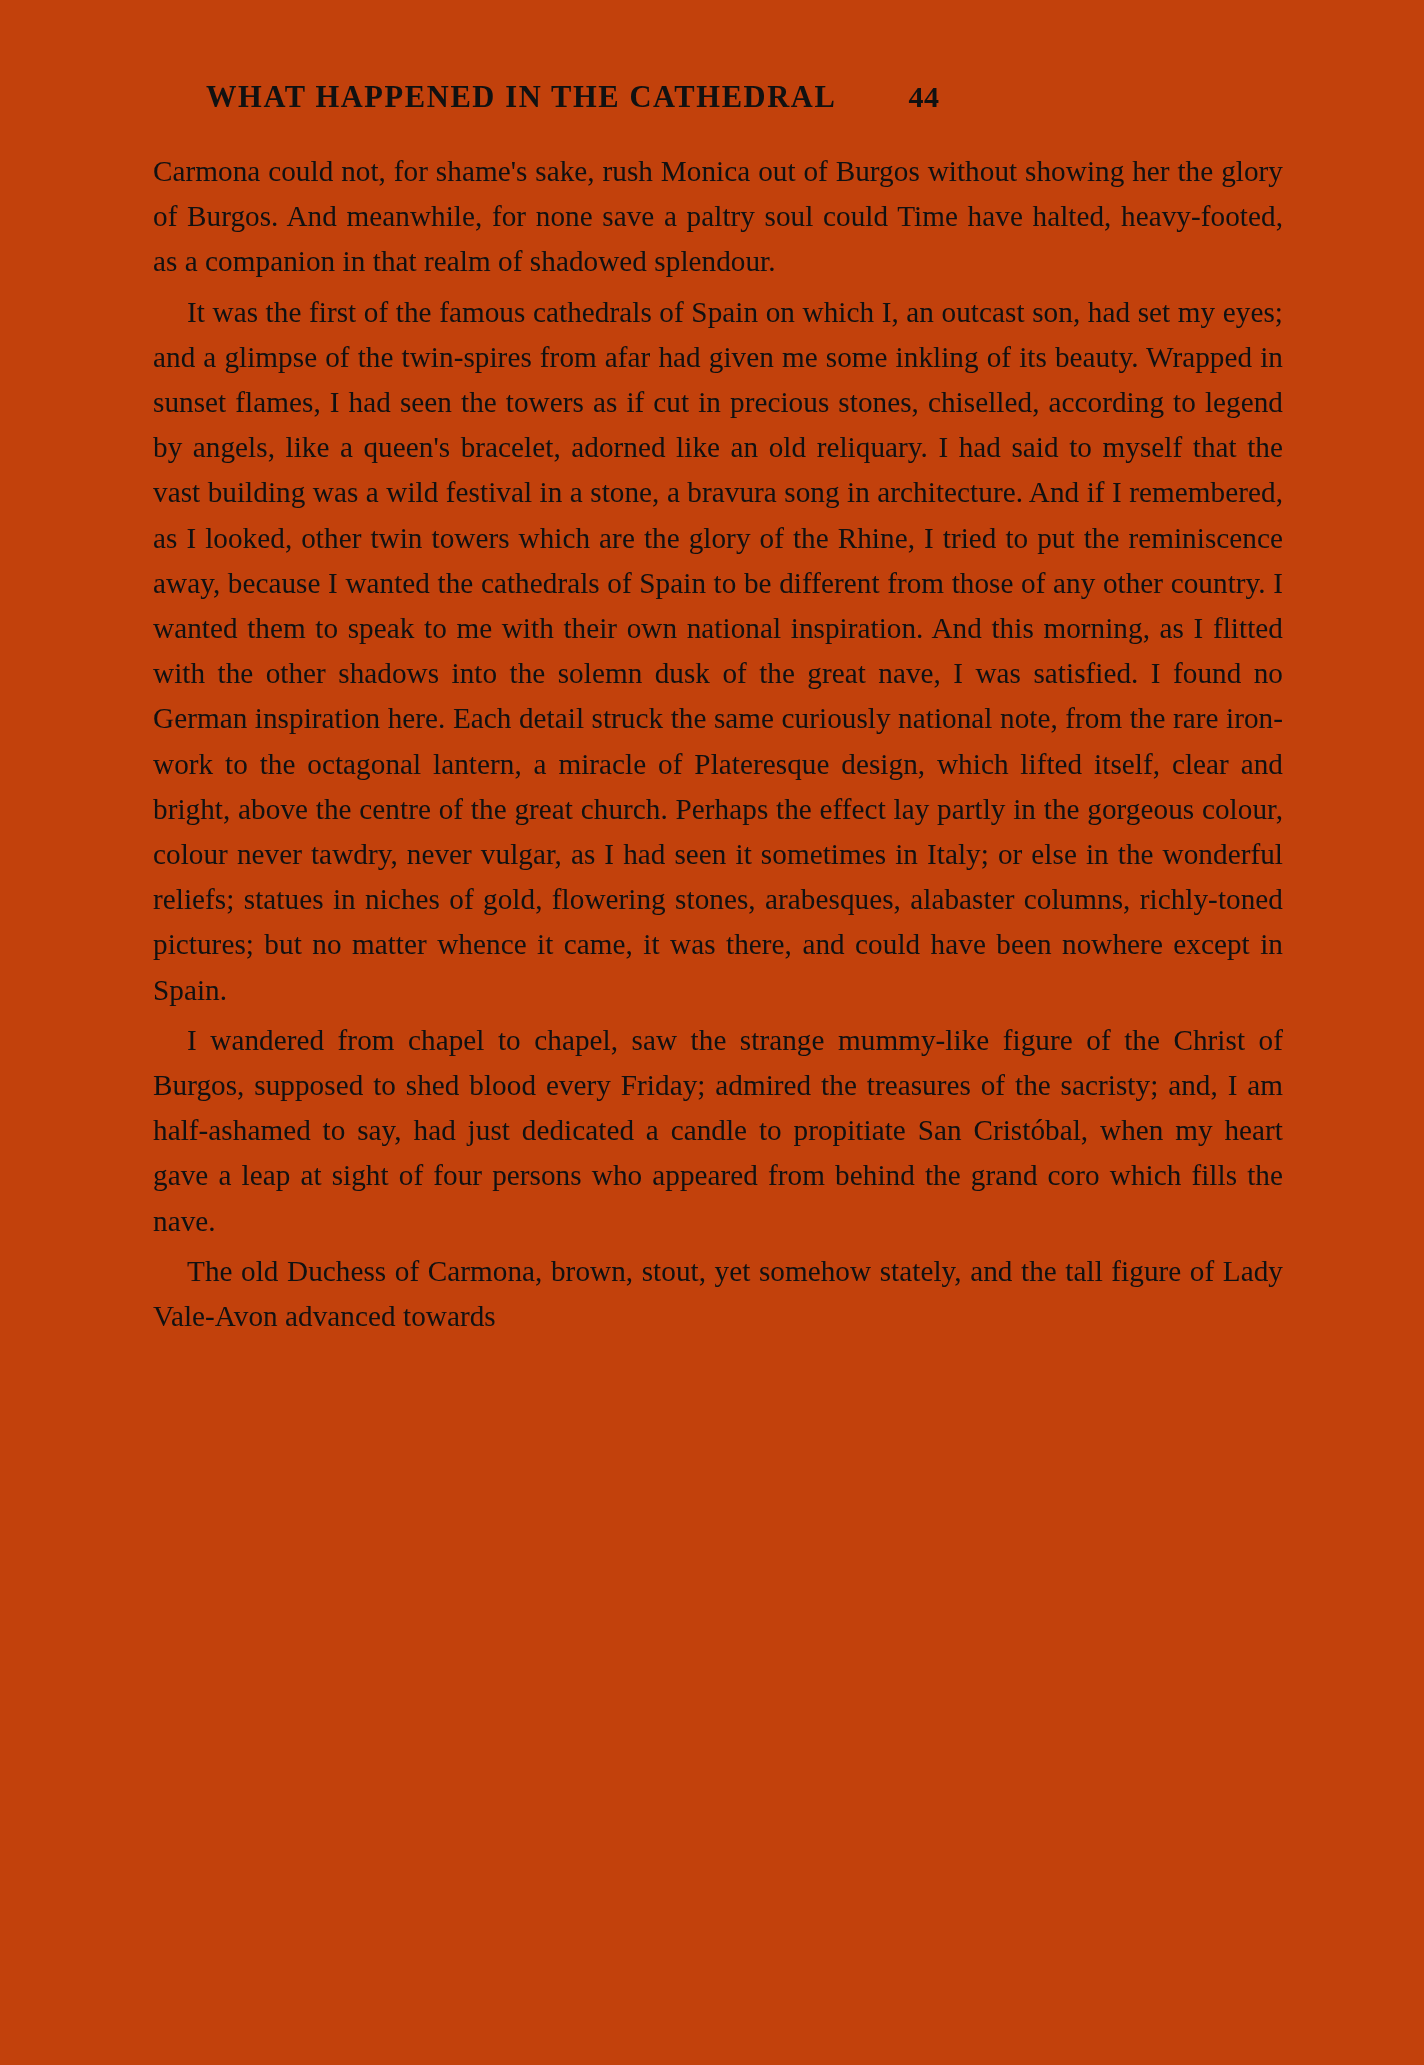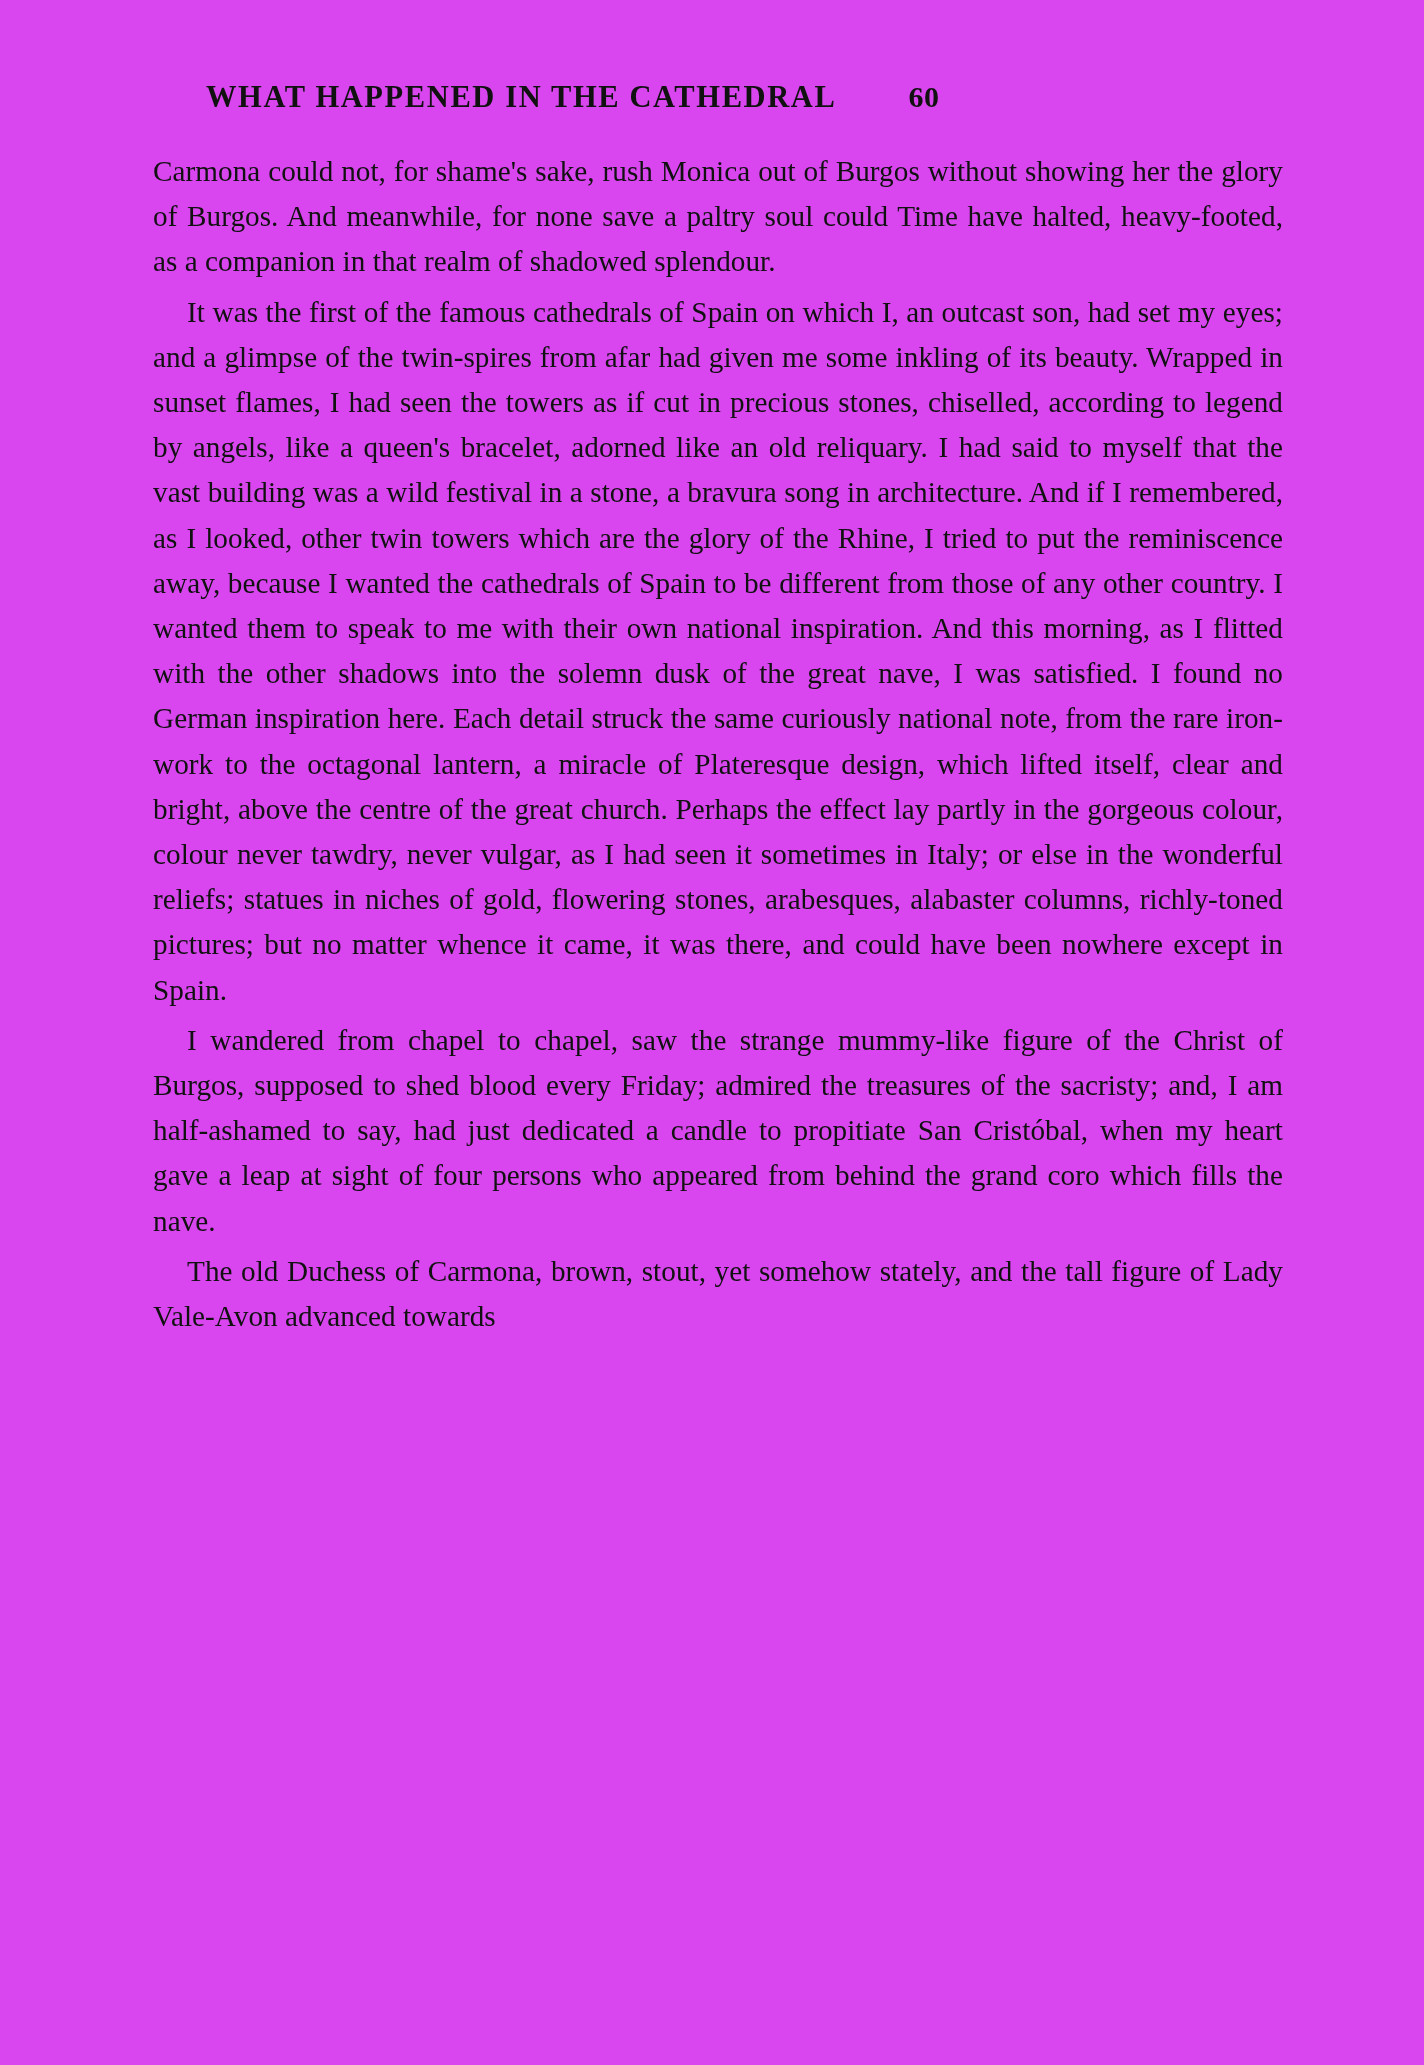--- a/index.html
+++ b/index.html
@@ -14,21 +14,21 @@
     color: #111111;
     position: relative;
     overflow: hidden;
   }
   .page {
     position: absolute;
     left: 0;
     top: 0;
     width: 1424px;
     height: 2065px;
-    background: #d946ef;
+    background: #c2410c;
   }
   .page-inner {
     position: absolute;
     left: 148px;
     top: 80px;
     width: 1140px;
   }
   .running-head {
     display: flex;
     align-items: baseline;
@@ -62,21 +62,21 @@
   }
 </style>
 </head>
 <body>
 
 <div class="page">
   <div class="page-inner">
 
     <div class="running-head">
       <span class="title">WHAT HAPPENED IN THE CATHEDRAL</span>
-      <span class="folio">60</span>
+      <span class="folio">44</span>
     </div>
 
     <div class="body-text">
       <p>Carmona could not, for shame's sake, rush Monica out of Burgos without showing her the glory of Burgos. And meanwhile, for none save a paltry soul could Time have halted, heavy-footed, as a companion in that realm of shadowed splendour.</p>
       <p class="indent">It was the first of the famous cathedrals of Spain on which I, an outcast son, had set my eyes; and a glimpse of the twin-spires from afar had given me some inkling of its beauty. Wrapped in sunset flames, I had seen the towers as if cut in precious stones, chiselled, according to legend by angels, like a queen's bracelet, adorned like an old reliquary. I had said to myself that the vast building was a wild festival in a stone, a bravura song in architecture. And if I remembered, as I looked, other twin towers which are the glory of the Rhine, I tried to put the reminiscence away, because I wanted the cathedrals of Spain to be different from those of any other country. I wanted them to speak to me with their own national inspiration. And this morning, as I flitted with the other shadows into the solemn dusk of the great nave, I was satisfied. I found no German inspiration here. Each detail struck the same curiously national note, from the rare iron-work to the octagonal lantern, a miracle of Plateresque design, which lifted itself, clear and bright, above the centre of the great church. Perhaps the effect lay partly in the gorgeous colour, colour never tawdry, never vulgar, as I had seen it sometimes in Italy; or else in the wonderful reliefs; statues in niches of gold, flowering stones, arabesques, alabaster columns, richly-toned pictures; but no matter whence it came, it was there, and could have been nowhere except in Spain.</p>
       <p class="indent">I wandered from chapel to chapel, saw the strange mummy-like figure of the Christ of Burgos, supposed to shed blood every Friday; admired the treasures of the sacristy; and, I am half-ashamed to say, had just dedicated a candle to propitiate San Cristóbal, when my heart gave a leap at sight of four persons who appeared from behind the grand coro which fills the nave.</p>
       <p class="indent">The old Duchess of Carmona, brown, stout, yet somehow stately, and the tall figure of Lady Vale-Avon advanced towards</p>
     </div>
 
   </div>

